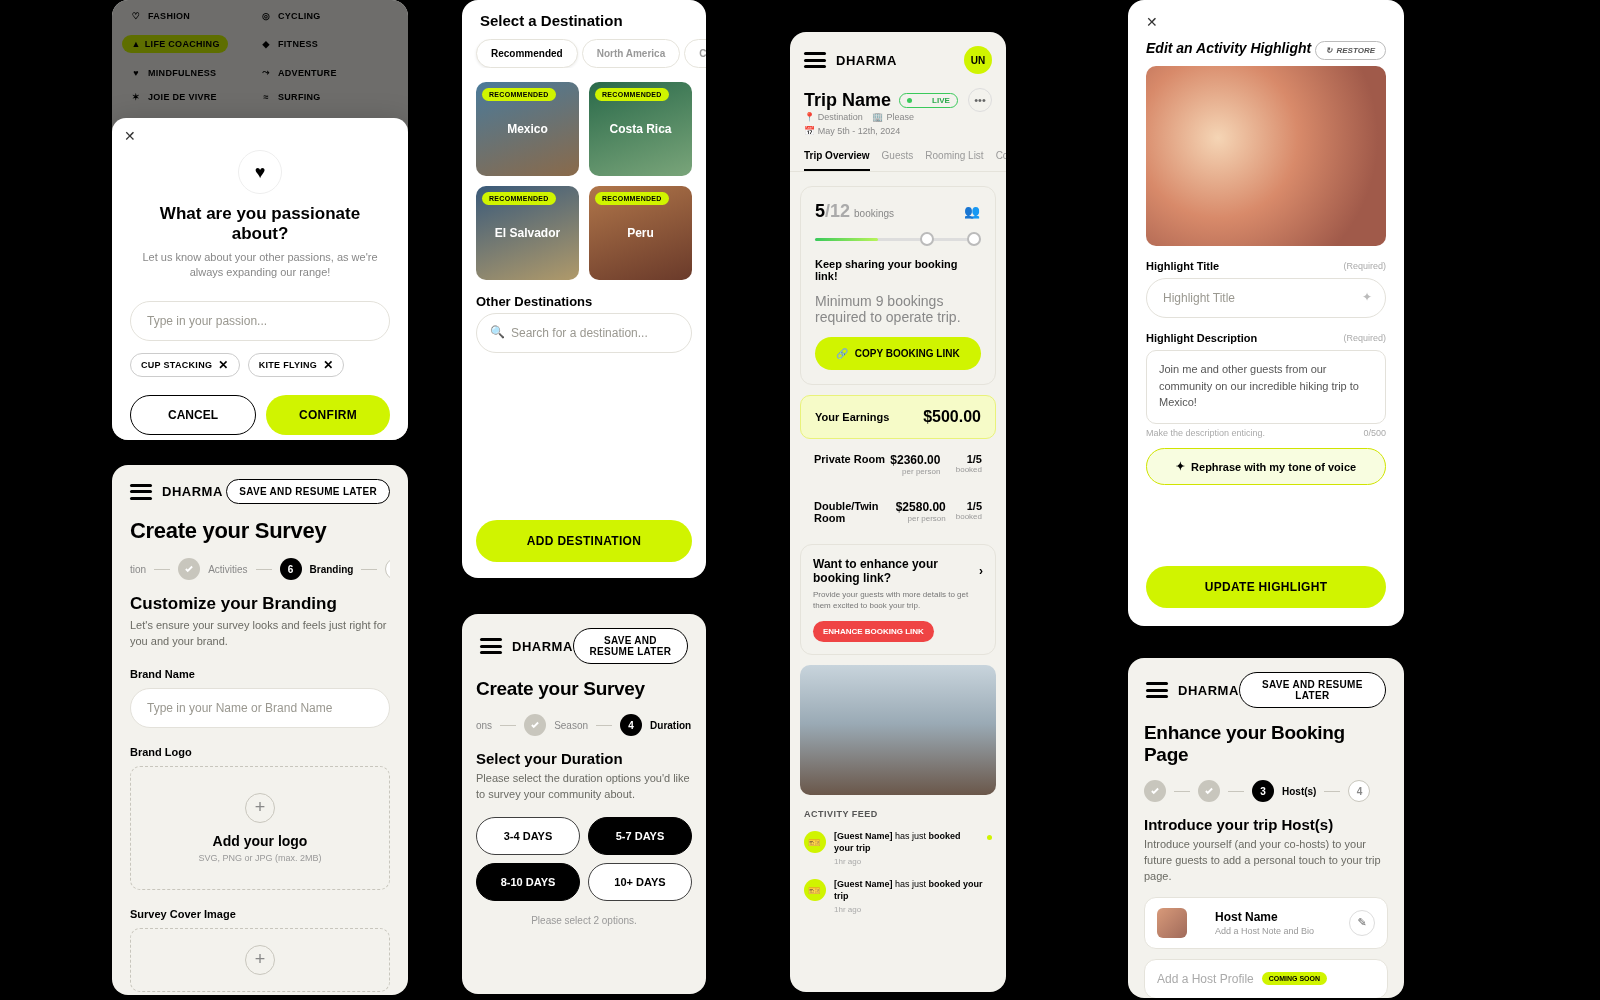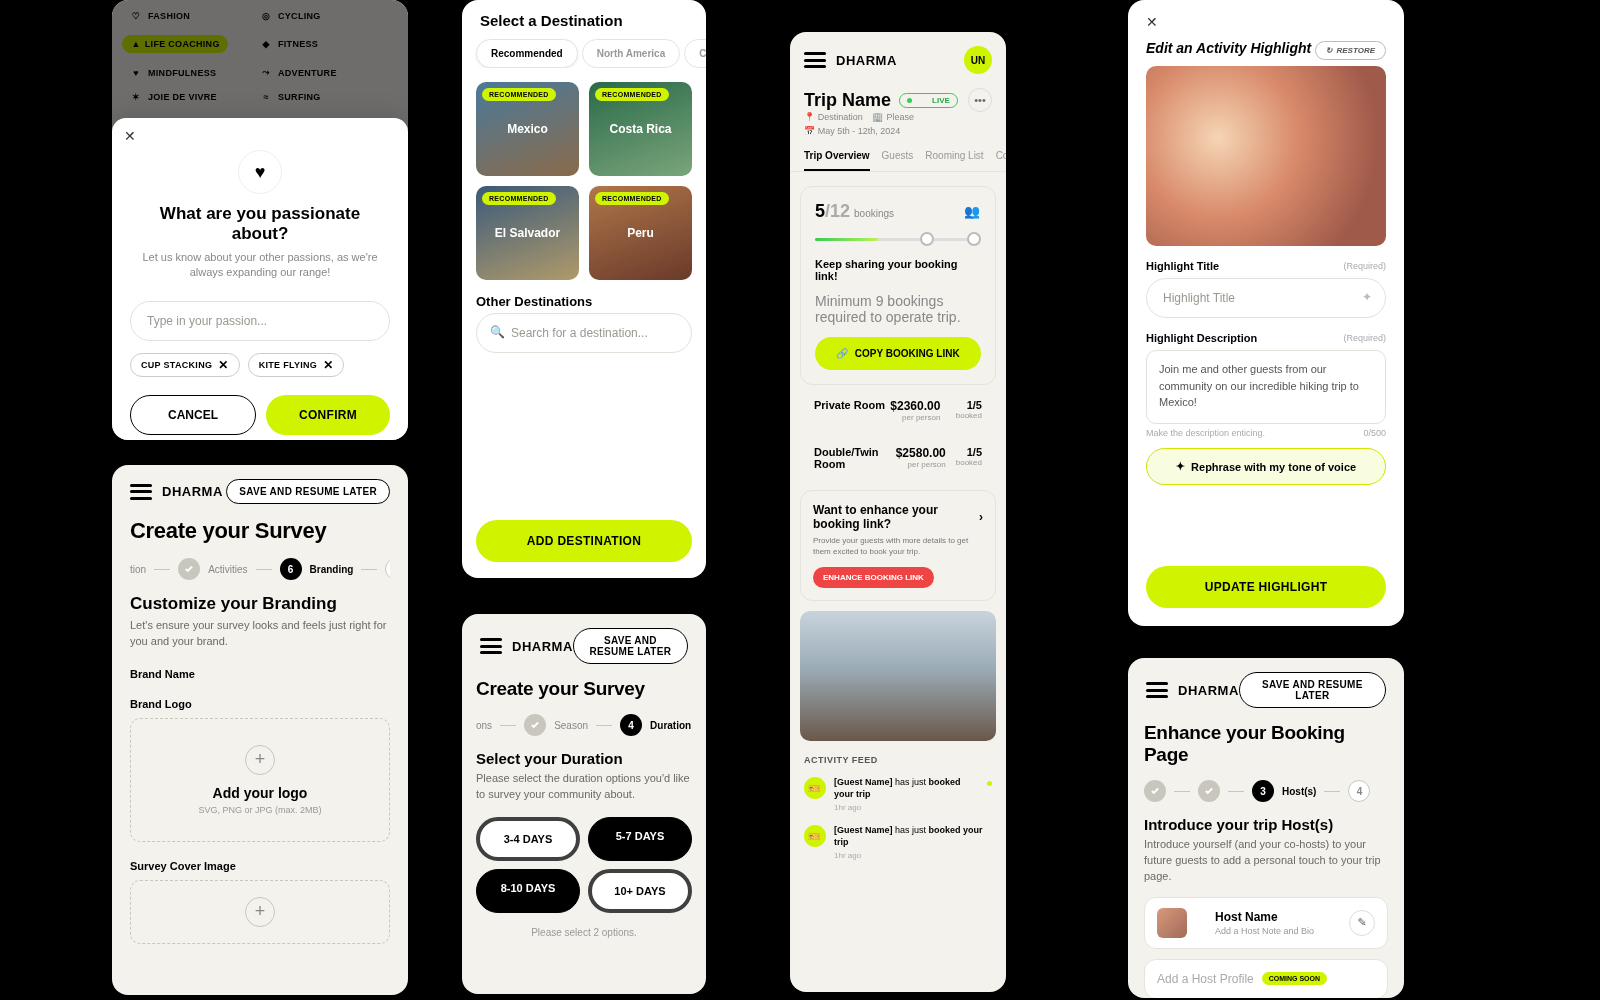--- a/index.html
+++ b/index.html
@@ -64,21 +64,21 @@
 #panelB .lime-btn { position:absolute; bottom:16px; left:14px; right:14px; width:auto;}
 
 
 #panelC { left:112px; top:465px; width:296px; height:530px; }
 #panelC .section-pad { padding:0 18px; }
 
 
 #panelD { left:462px; top:614px; width:244px; height:380px; }
 .dur-grid { display:grid; grid-template-columns:1fr 1fr; gap:8px; margin-top:14px; padding:0 14px;}
 .dur-btn { border-radius:999px; padding:12px 0; font-size:11px; font-weight:700; text-align:center; cursor:pointer; }
-.dur-off { background:#fff; border:4px solid #404040; }
+.dur-off { background:#fff; border:1px solid #404040; }
 .dur-on { background:#000; color:#fff; border:1px solid #000; }
 .dur-hint { text-align:center; font-size:10px; color:#999; margin-top:14px;}
 
 
 #panelE { left:790px; top:32px; width:216px; height:960px; }
 #panelE .hdr { padding:14px 14px 6px; }
 .trip-hd { padding:8px 14px 0;}
 .trip-title-row{display:flex;align-items:center;gap:8px;}
 .trip-title-row h1{font-size:18px;font-weight:800;}
 .live-pill{border:1px solid #3ac95b;color:#2aa94b;font-size:8px;font-weight:800;padding:2px 7px;border-radius:999px;display:inline-flex;align-items:center;gap:20px;}
@@ -290,20 +290,21 @@
         <span class="step-line"></span>
       <span class="step-circ step-active">6</span>
       <span class="step-label" style="color:#000;font-weight:600;">Branding</span>
         <span class="step-line"></span>
       <span class="step-circ step-pending">7</span>
 
     </div>
     <h2 class="subtitle">Customize your Branding</h2>
     <p class="subtext">Let's ensure your survey looks and feels just right for you and your brand.</p>
     <span class="label-sm">Brand Name</span>
+    <input class="input-field" style="margin-top: 8px;" placeholder="Type in your Name or Brand Name">
     <span class="label-sm">Brand Logo</span>
     <div class="dropzone">
       <div class="drop-plus">+</div>
       <div style="font-size:14px;font-weight:700;margin-top:10px;">Add your logo</div>
       <div style="font-size:9px;color:#999;margin-top:4px;">SVG, PNG or JPG (max. 2MB)</div>
     </div>
     <span class="label-sm">Survey Cover Image</span>
     <div class="dropzone" style="padding:16px;">
       <div class="drop-plus">+</div>
     </div>
@@ -396,20 +397,24 @@
         <div class="prog-fg"></div>
       <div class="prog-knob" style="left:63%;"></div>
         <div class="prog-knob" style="right:0;"></div>
     </div>
     <div class="book-msg">Keep sharing your booking link!</div>
     <div class="book-sub">Minimum 9 bookings required to operate trip.</div>
     <div class="lime-copy">
         <span>🔗</span>
         <span>COPY BOOKING LINK</span>
       </div>
+  </div>
+  <div class="earn-row">
+    <span class="lbl">Your Earnings</span>
+    <span class="val">$500.00</span>
   </div>
   <div class="room-row">
     <span class="rn">Private Room</span>
     <div class="rp">
         <div class="p">$2360.00</div>
         <div class="s">per person</div>
       </div>
     <div class="rb">
         <div class="p">1/5</div>
         <div class="s">booked</div>

